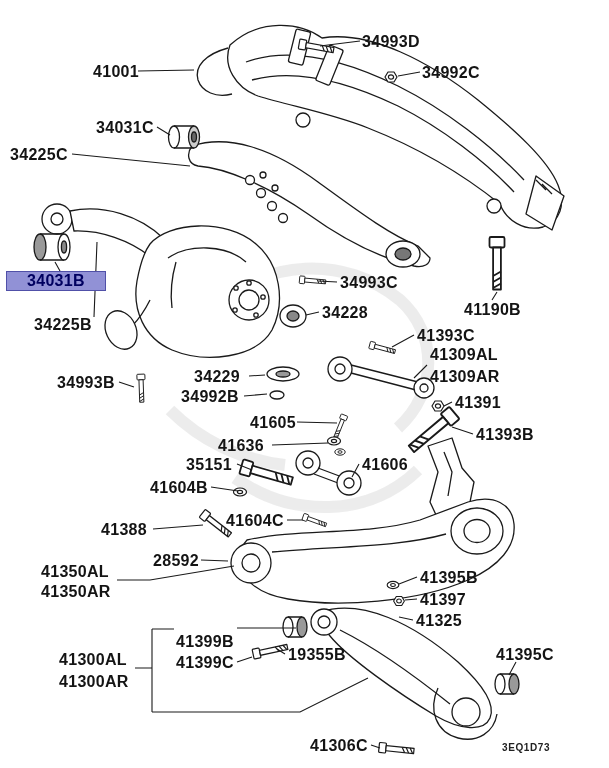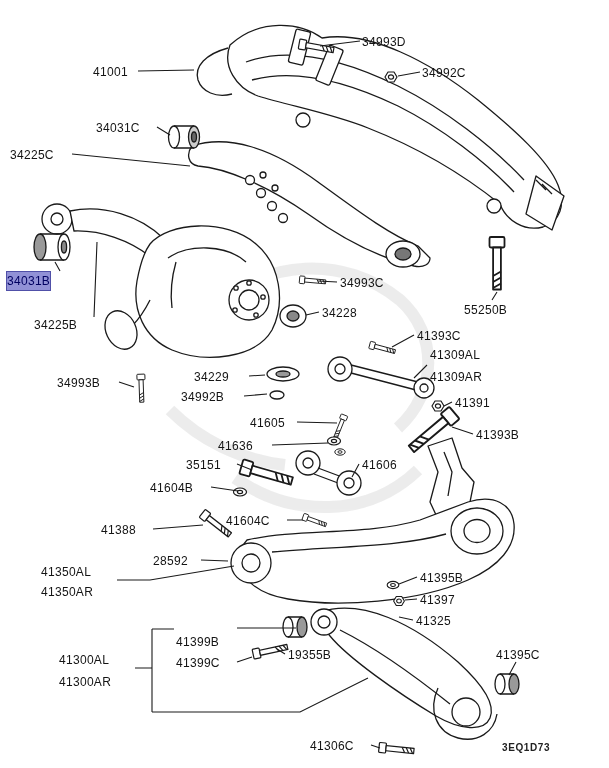--- a/index.html
+++ b/index.html
@@ -3,28 +3,28 @@
 <meta charset="utf-8">
 <style>
   * { margin:0; padding:0; box-sizing:border-box; }
   html,body { background:#ffffff; }
   .stage {
     position:relative; width:609px; height:768px; background:#ffffff;
     font-family:"Liberation Sans", sans-serif; overflow:hidden;
   }
   .stage svg { position:absolute; left:0; top:0; }
   .lbl {
-    position:absolute; font-size:12px; font-weight:400; color:#141414;
+    position:absolute; font-size:16px; font-weight:700; color:#141414;
     white-space:nowrap; letter-spacing:.3px; line-height:16px; cursor:pointer;
   }
   .lbl.sel {
     background: var(--highlight-bg, #9191d6);
     color: var(--highlight-text, #000060);
     border: 1px solid var(--highlight-border, #5050a8);
-    padding: 1px 0;
+    padding: 1px 20px;
     text-align: center;
   }
   .code {
     position:absolute; font-size:10px; font-weight:700; color:#222;
     letter-spacing:.6px;
   }
 </style>
 </head>
 <body>
 
@@ -243,21 +243,21 @@
 
   <div class="lbl" style="left:362px;top:34px">34993D</div>
   <div class="lbl" style="left:93px;top:64px">41001</div>
   <div class="lbl" style="left:422px;top:65px">34992C</div>
   <div class="lbl" style="left:96px;top:120px">34031C</div>
   <div class="lbl" style="left:10px;top:147px">34225C</div>
   <div class="lbl sel" style="left:6px;top:271px">34031B</div>
   <div class="lbl" style="left:34px;top:317px">34225B</div>
   <div class="lbl" style="left:340px;top:275px">34993C</div>
   <div class="lbl" style="left:322px;top:305px">34228</div>
-  <div class="lbl" style="left:464px;top:302px">55250B</div>
+  <div class="lbl" style="left:464px;top:302px">41190B</div>
   <div class="lbl" style="left:417px;top:328px">41393C</div>
   <div class="lbl" style="left:430px;top:347px">41309AL</div>
   <div class="lbl" style="left:430px;top:369px">41309AR</div>
   <div class="lbl" style="left:57px;top:375px">34993B</div>
   <div class="lbl" style="left:194px;top:369px">34229</div>
   <div class="lbl" style="left:181px;top:389px">34992B</div>
   <div class="lbl" style="left:455px;top:395px">41391</div>
   <div class="lbl" style="left:250px;top:415px">41605</div>
   <div class="lbl" style="left:218px;top:438px">41636</div>
   <div class="lbl" style="left:476px;top:427px">41393B</div>

